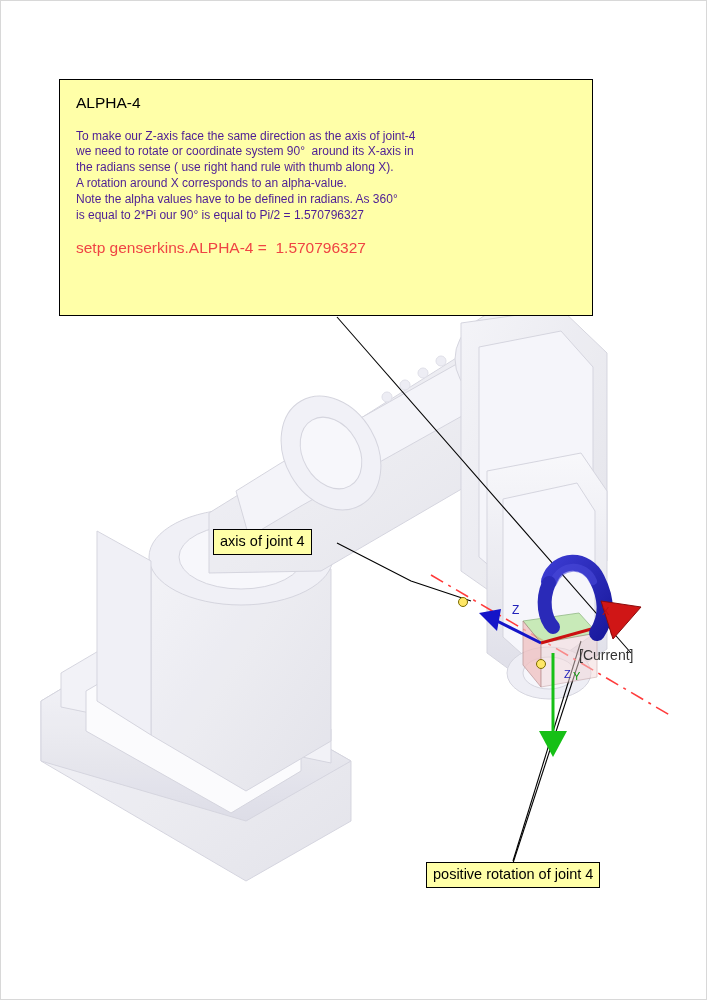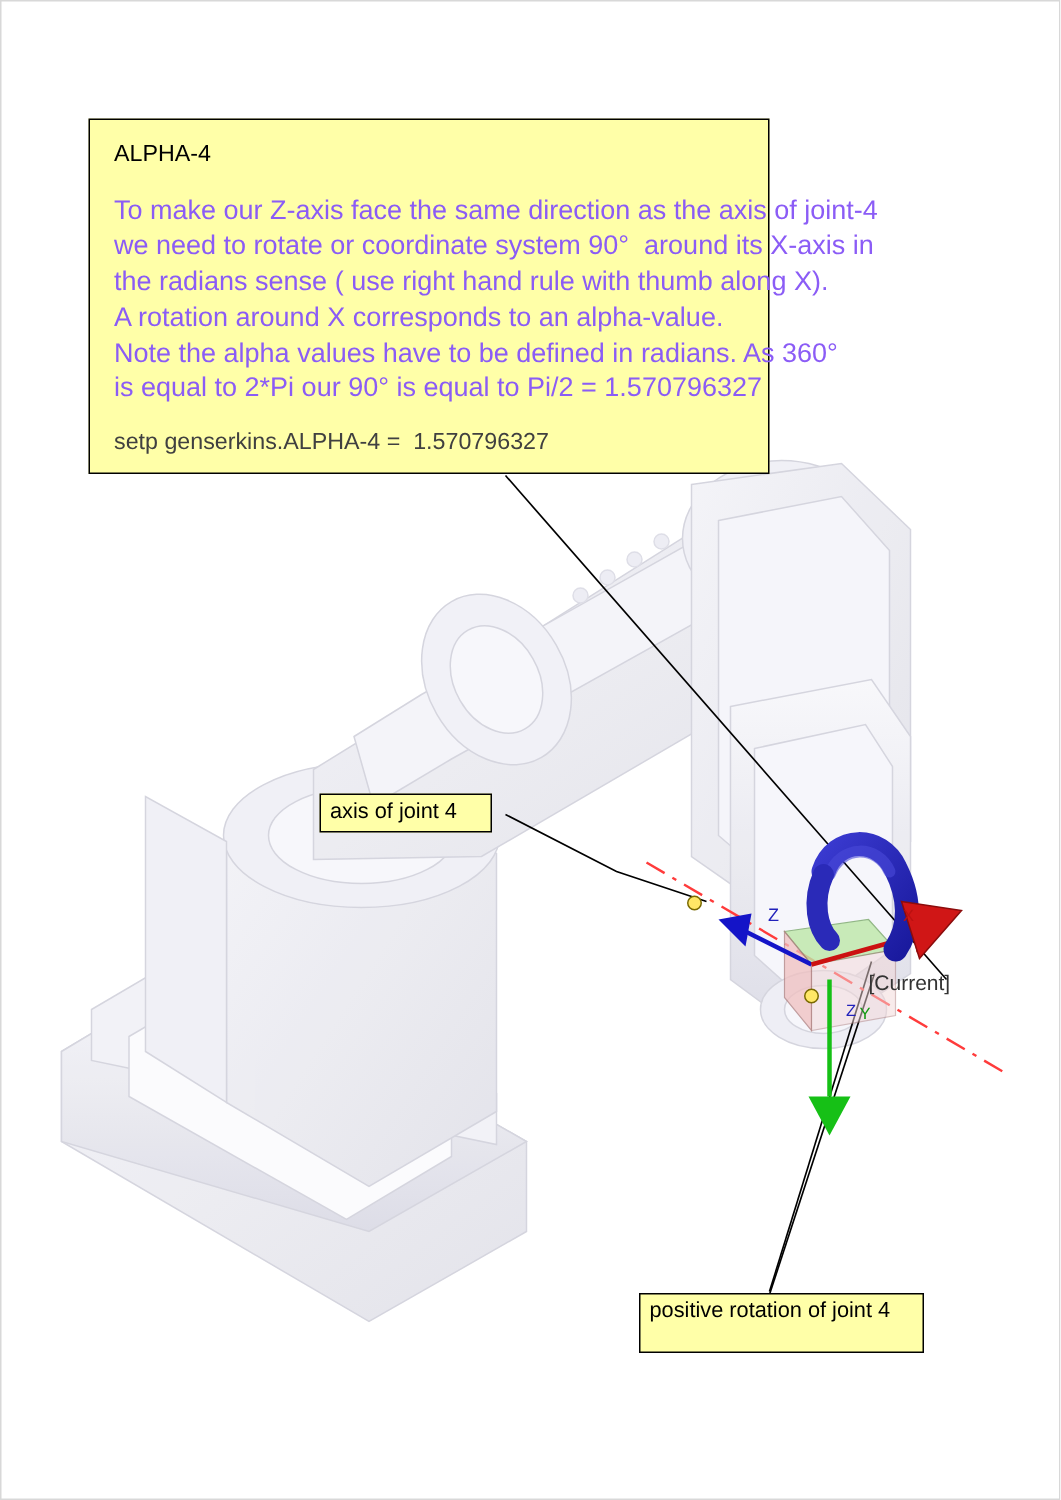--- a/index.html
+++ b/index.html
@@ -34,66 +34,66 @@
   
   .callout {
     position: absolute;
     background: #ffffa8;
     border: 1px solid #000000;
     box-sizing: border-box;
   }
   #alpha-note {
     left: 58px;
     top: 78px;
-    width: 454px;
+    width: 534px;
     height: 237px;
     padding: 14px 16px 0 16px;
   }
   #alpha-note .note-title {
     font-size: 15.5px;
     color: #000;
     margin: 0 0 16px 0;
     line-height: 1.2;
   }
   #alpha-note .note-line {
-    font-size: 18px;
-    color: #8b5cf6;
+    font-size: 12px;
+    color: #4c1d95;
     line-height: 1.32;
     white-space: pre;
   }
   #alpha-note .note-gap {
     height: 14px;
   }
   #alpha-note .note-code {
     font-size: 15.5px;
-    color: #404040;
+    color: #ef4444;
     line-height: 1.32;
     white-space: pre;
   }
   
   .tag {
     position: absolute;
     background: #ffffa8;
     border: 1px solid #000000;
     font-size: 14.5px;
     color: #000;
-    padding: 3px 22px 4px 6px;
+    padding: 3px 6px 4px 6px;
     box-sizing: border-box;
     white-space: nowrap;
     line-height: 1.2;
   }
   #tag-axis-joint4 {
     left: 212px;
     top: 528px;
     height: 26px;
   }
   #tag-positive-rotation {
     left: 425px;
     top: 861px;
-    height: 40px;
+    height: 26px;
   }
   
   #annot-svg {
     position: absolute;
     left: 0; top: 0;
     width: 707px;
     height: 1000px;
     pointer-events: none;
   }
   .axis-text {

